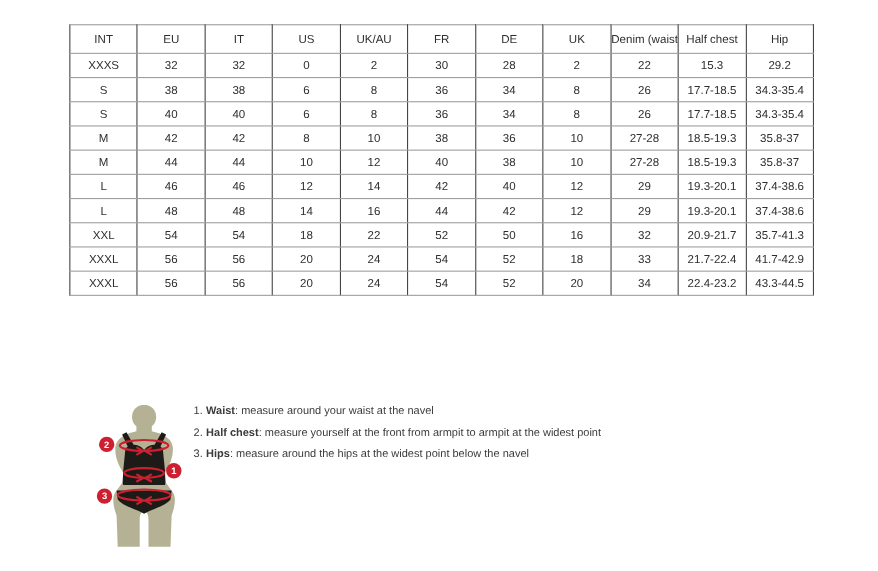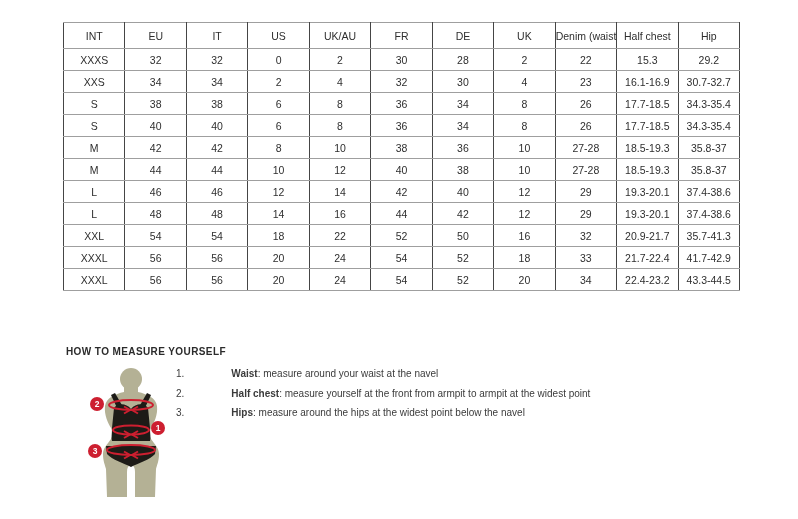--- a/index.html
+++ b/index.html
@@ -25,21 +25,21 @@
     position:absolute;left:66px;top:346px;
     font-size:10px;font-weight:700;color:#2b2b2b;letter-spacing:.4px;
   }
   .figure-box{position:absolute;left:86px;top:368px;width:90px;height:132px;}
   .instructions{
     position:absolute;left:176px;top:364px;
     font-size:10px;color:#3b3b3b;
   }
   .instr{line-height:19.5px;white-space:nowrap;}
   .instr .num{margin-right:3px;}
-  .instr .lbl{font-weight:700;margin-left:44px;}
+  .instr .lbl{font-weight:700;}
   .badge-num{font:700 8.5px "Liberation Sans",sans-serif;}
 </style>
 </head>
 <body>
 
 <div class="canvas">
 
   <div class="table-wrap">
     <table class="size-chart">
       <thead>
@@ -65,33 +65,20 @@
             <td>0</td>
             <td>2</td>
             <td>30</td>
             <td>28</td>
             <td>2</td>
             <td>22</td>
             <td>15.3</td>
             <td>29.2</td>
           </tr>
           <tr>
-            <td>XXS</td>
-            <td>34</td>
-            <td>34</td>
-            <td>2</td>
-            <td>4</td>
-            <td>32</td>
-            <td>30</td>
-            <td>4</td>
-            <td>23</td>
-            <td>16.1-16.9</td>
-            <td>30.7-32.7</td>
-          </tr>
-          <tr>
             <td>S</td>
             <td>38</td>
             <td>38</td>
             <td>6</td>
             <td>8</td>
             <td>36</td>
             <td>34</td>
             <td>8</td>
             <td>26</td>
             <td>17.7-18.5</td>
@@ -198,21 +185,20 @@
             <td>52</td>
             <td>20</td>
             <td>34</td>
             <td>22.4-23.2</td>
             <td>43.3-44.5</td>
           </tr>
         </tbody>
     </table>
   </div>
 
-  <div class="guide-title">HOW TO MEASURE YOURSELF</div>
 
   <div class="figure-box">
     <svg width="90" height="132" viewBox="0 0 90 132" xmlns="http://www.w3.org/2000/svg">
 
       <g>
         <ellipse class="fill-skin" cx="45" cy="11" rx="11" ry="11" fill="#b4b195"></ellipse>
         <path class="fill-skin" d="M 38,14 L 38,24
           C 29,26 20,30 19,38
           C 18,47 22,55 25,60
           C 27,64 27,67 25,71

